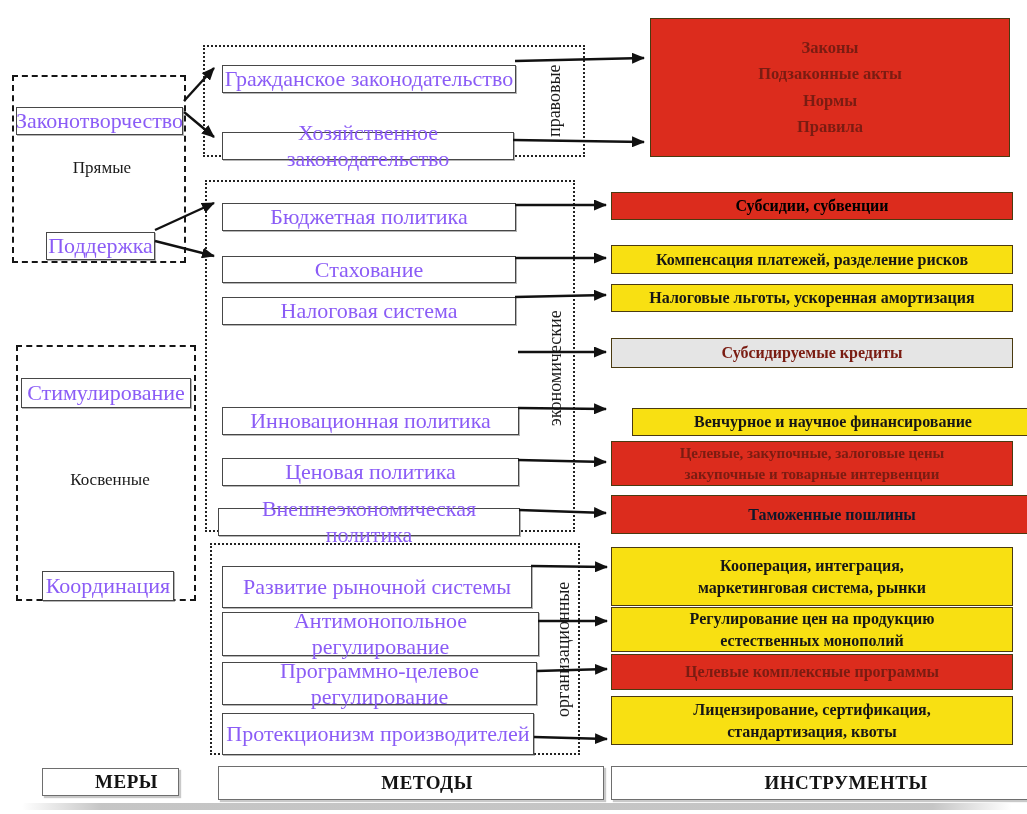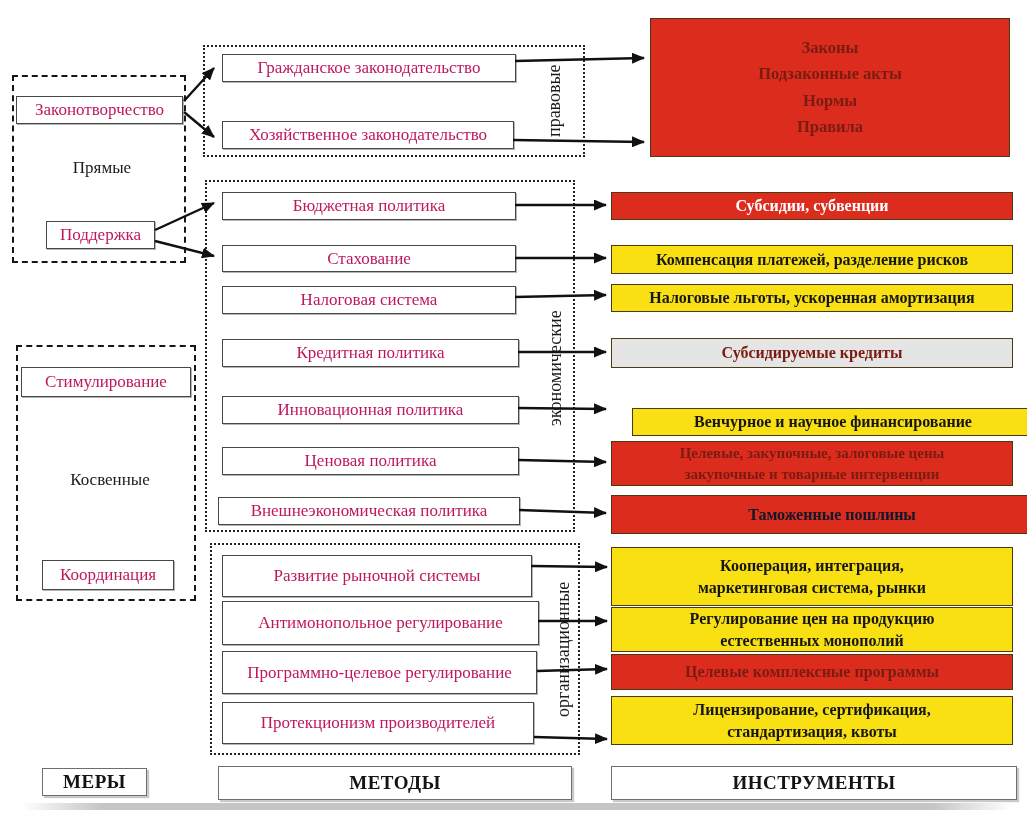--- a/index.html
+++ b/index.html
@@ -6,39 +6,41 @@
   .canvas{
     position:relative;width:1027px;height:814px;background:#ffffff;overflow:hidden;
     font-family:"Liberation Serif","DejaVu Serif",serif;
   }
   .arrows{position:absolute;left:0;top:0;z-index:6;pointer-events:none;}
   .dashed-box{position:absolute;border:2.5px dashed #161616;z-index:1;}
   .dotted-box{position:absolute;border:2.5px dotted #222;z-index:1;}
   .wbox{
     position:absolute;background:#fff;border:1.5px solid #474747;z-index:3;
     display:flex;align-items:center;justify-content:center;
-    font-size:17px;color:#be185d;text-align:center;
+    font-size:22px;color:#8b5cf6;text-align:center;
     box-shadow:1px 1px 0 rgba(90,90,90,.45);
+    margin-top:11px;
   }
   .plain{position:absolute;z-index:3;font-size:17px;color:#1b1b1b;text-align:center;}
   .vlabel{
     position:absolute;z-index:2;writing-mode:vertical-rl;transform:rotate(180deg);
     font-size:18px;color:#1b1b1b;display:flex;align-items:center;justify-content:center;
   }
   .instr{
     position:absolute;z-index:3;display:flex;align-items:center;justify-content:center;
     text-align:center;font-weight:bold;font-size:16px;line-height:1.35;
     white-space:pre-line;border:1.2px solid #4a3a10;
   }
   .instr.big{font-size:16.5px;line-height:1.6;}
   .footer-box{
     position:absolute;z-index:3;background:#fff;border:1.3px solid #6e6e6e;
     display:flex;align-items:center;justify-content:center;
     font-weight:bold;font-size:19px;color:#141414;letter-spacing:.5px;
     box-shadow:2px 2px 1px rgba(120,120,120,.4);
+    padding-left:32px;
   }
   .scan-bar{
     position:absolute;z-index:0;left:22px;top:803px;width:990px;height:7px;border-radius:4px;
     background:linear-gradient(to right,rgba(150,150,150,0),rgba(140,140,140,.5) 8%,rgba(140,140,140,.5) 92%,rgba(150,150,150,0));
   }
 </style>
 </head>
 <body>
 
 <div class="canvas">
@@ -82,38 +84,37 @@
 
   <div class="dotted-box" style="left:203px;top:45px;width:378px;height:108px"></div>
   <div class="wbox" style="left:222px;top:54px;width:292px;height:26px">Гражданское законодательство</div>
   <div class="wbox" style="left:222px;top:121px;width:290px;height:26px">Хозяйственное законодательство</div>
   <div class="vlabel" style="left:540px;top:50px;width:28px;height:102px">правовые</div>
 
   <div class="dotted-box" style="left:205px;top:180px;width:366px;height:348px"></div>
   <div class="wbox" style="left:222px;top:192px;width:292px;height:26px">Бюджетная политика</div>
   <div class="wbox" style="left:222px;top:245px;width:292px;height:25px">Стахование</div>
   <div class="wbox" style="left:222px;top:286px;width:292px;height:26px">Налоговая система</div>
-  <div class="wbox" style="left:222px;top:339px;width:295px;height:26px">Кредитная политика</div>
   <div class="wbox" style="left:222px;top:396px;width:295px;height:26px">Инновационная политика</div>
   <div class="wbox" style="left:222px;top:447px;width:295px;height:26px">Ценовая политика</div>
   <div class="wbox" style="left:218px;top:497px;width:300px;height:26px">Внешнеэкономическая политика</div>
   <div class="vlabel" style="left:541px;top:278px;width:28px;height:180px">экономические</div>
 
   <div class="dotted-box" style="left:210px;top:543px;width:366px;height:208px"></div>
   <div class="wbox" style="left:222px;top:555px;width:308px;height:40px">Развитие рыночной системы</div>
   <div class="wbox" style="left:222px;top:601px;width:315px;height:42px">Антимонопольное регулирование</div>
   <div class="wbox" style="left:222px;top:651px;width:313px;height:41px">Программно-целевое регулирование</div>
   <div class="wbox" style="left:222px;top:702px;width:310px;height:40px">Протекционизм производителей</div>
   <div class="vlabel" style="left:549px;top:551px;width:28px;height:196px">организационные</div>
 
   <div class="instr big" style="left: 650px; top: 18px; width: 358px; height: 137px; background-color: rgb(220, 44, 29); color: rgb(122, 28, 18);">Законы
 Подзаконные акты
 Нормы
 Правила</div>
-  <div class="instr" style="left: 611px; top: 192px; width: 400px; height: 26px; background-color: rgb(220, 44, 29); color: #ffffff;">Субсидии, субвенции</div>
+  <div class="instr" style="left: 611px; top: 192px; width: 400px; height: 26px; background-color: rgb(220, 44, 29); color: #000000;">Субсидии, субвенции</div>
   <div class="instr" style="left: 611px; top: 245px; width: 400px; height: 27px; background-color: rgb(248, 224, 18); color: rgb(22, 22, 22);">Компенсация платежей, разделение рисков</div>
   <div class="instr" style="left: 611px; top: 284px; width: 400px; height: 26px; background-color: rgb(248, 224, 18); color: rgb(22, 22, 22);">Налоговые льготы, ускоренная амортизация</div>
   <div class="instr" style="left: 611px; top: 338px; width: 400px; height: 28px; background-color: #e5e5e5; color: rgb(122, 28, 18);">Субсидируемые кредиты</div>
   <div class="instr" style="left: 611px; top: 408px; width: 400px; height: 26px; background-color: rgb(248, 224, 18); color: rgb(22, 22, 22); margin-left: 21px;">Венчурное и научное финансирование</div>
   <div class="instr" style="left: 611px; top: 441px; width: 400px; height: 43px; font-size: 15px; background-color: rgb(220, 44, 29); color: rgb(122, 28, 18);">Целевые, закупочные, залоговые цены
 закупочные и товарные интервенции</div>
   <div class="instr" style="left: 611px; top: 495px; width: 400px; height: 37px; background-color: rgb(220, 44, 29); color: #0f172a; padding-left: 20px;">Таможенные пошлины</div>
   <div class="instr" style="left: 611px; top: 547px; width: 400px; height: 57px; background-color: rgb(248, 224, 18); color: rgb(22, 22, 22);">Кооперация, интеграция,
 маркетинговая система, рынки</div>
   <div class="instr" style="left: 611px; top: 607px; width: 400px; height: 43px; background-color: rgb(248, 224, 18); color: rgb(22, 22, 22);">Регулирование цен на продукцию

